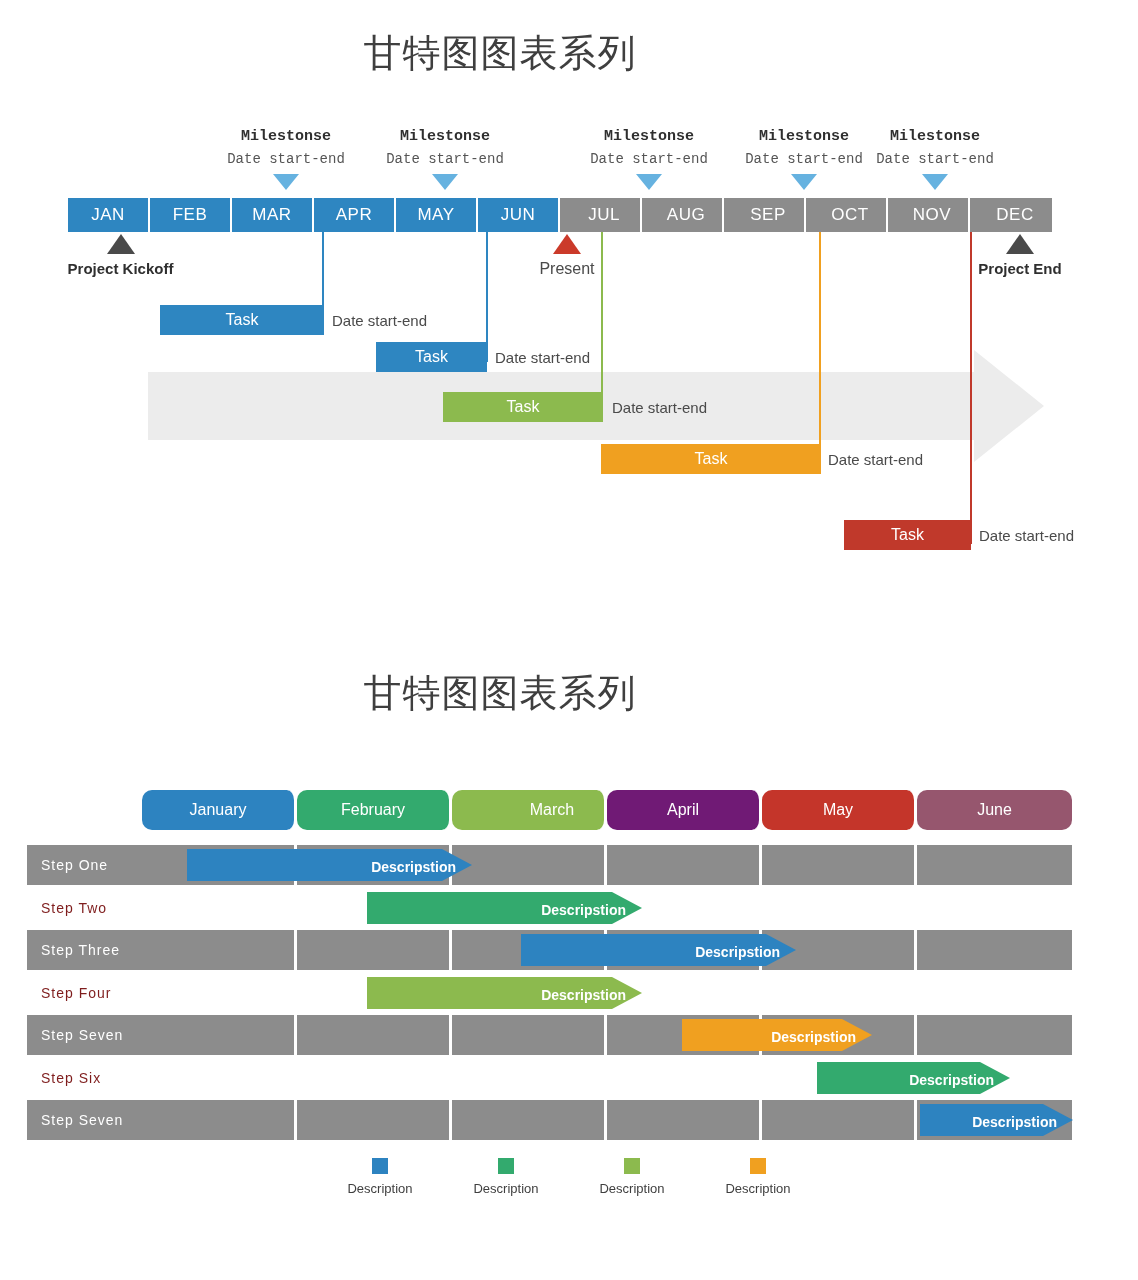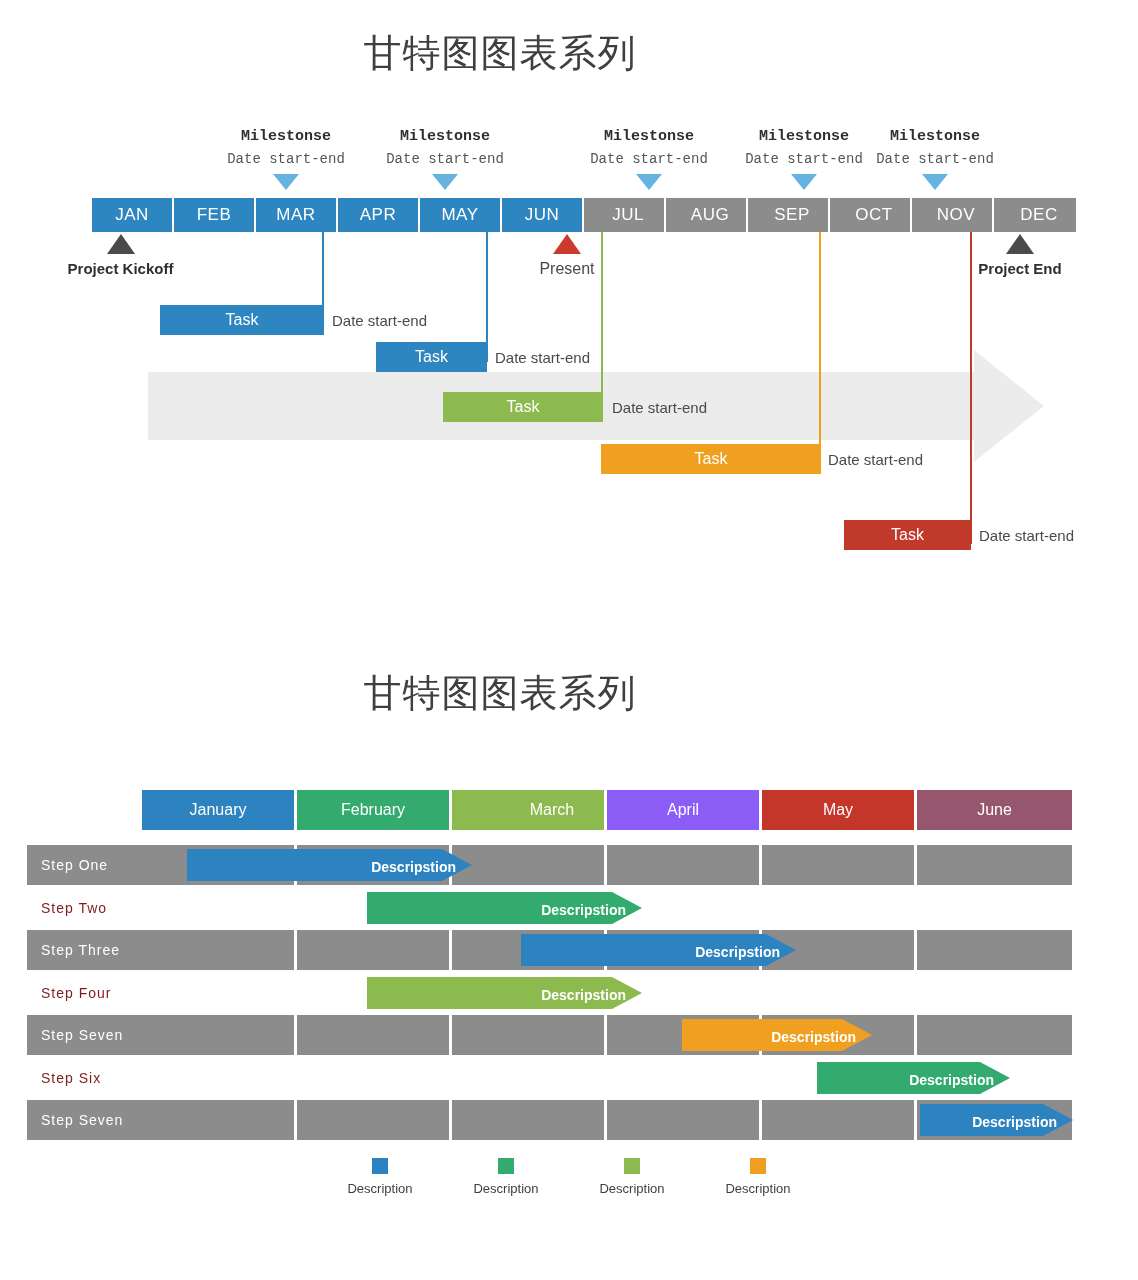--- a/index.html
+++ b/index.html
@@ -57,21 +57,21 @@
     font-size: 14px; color: #555555; line-height: 20px; margin-top: 2px;
   }
   .ms-tri {
     width: 0; height: 0; margin: 5px auto 0 auto;
     border-left: 13px solid transparent;
     border-right: 13px solid transparent;
     border-top: 16px solid #66b2e0;
   }
 
   
-  .month-strip { position: absolute; left: 92px; top: 198px; height: 34px; display: flex; }
+  .month-strip { position: absolute; left: 68px; top: 198px; height: 34px; display: flex; }
   .month-cell {
     width: 82px; height: 34px;
     color: #ffffff; font-size: 17px;
     display: flex; align-items: center; justify-content: center;
     border-right: 2px solid #ffffff;
     letter-spacing: 0.5px;
   }
   .month-cell.last { border-right: none; }
   .m-blue { background: #2e86c1; }
   .m-gray { background: #8c8c8c; padding-left: 8px; }
@@ -112,26 +112,27 @@
 
   
   #chart-two { position: absolute; top: 0; left: 0; width: 1138px; height: 1280px; }
 
   .g2-head { position: absolute; left: 142px; top: 790px; display: flex; }
   .g2-head-cell {
     width: 155px; height: 40px;
     display: flex; align-items: center; justify-content: center;
     color: #ffffff; font-size: 16px;
     border-right: 3px solid #ffffff;
+    border-radius: 10px;
   }
   .g2-head-cell.last { border-right: none; }
   .h-blue   { background: #2d83c0; }
   .h-teal   { background: #33aa6e; }
   .h-green  { background: #8cba4e; padding-left: 48px; }
-  .h-orange { background: #8b5cf6; text-align: right; }
+  .h-orange { background: #701a75; text-align: right; }
   .h-red    { background: #c4352a; }
   .h-purple { background: #96566e; }
 
   .g2-row { position: absolute; left: 27px; height: 40px; width: 1046px; }
   .g2-row .row-label {
     position: absolute; left: 0; top: 0;
     width: 115px; height: 40px;
     display: flex; align-items: center;
     padding-left: 14px;
     font-size: 14px; letter-spacing: 1px;

